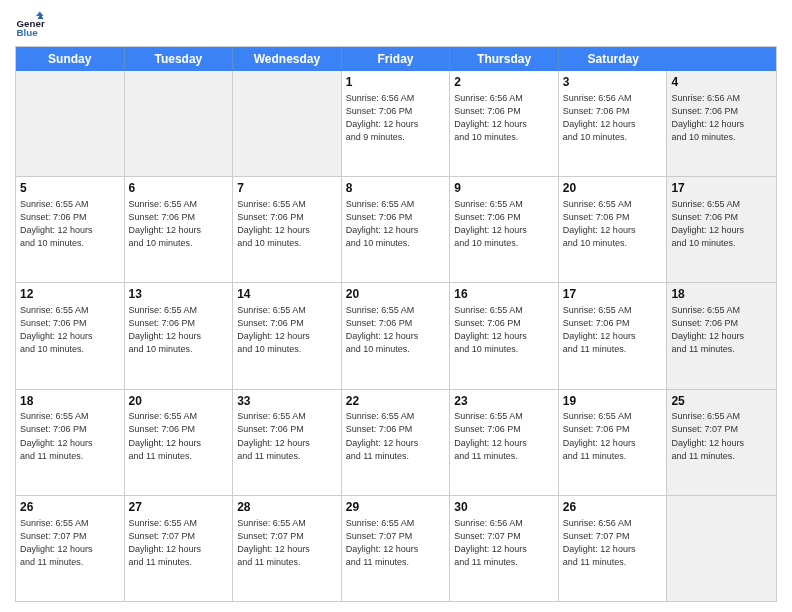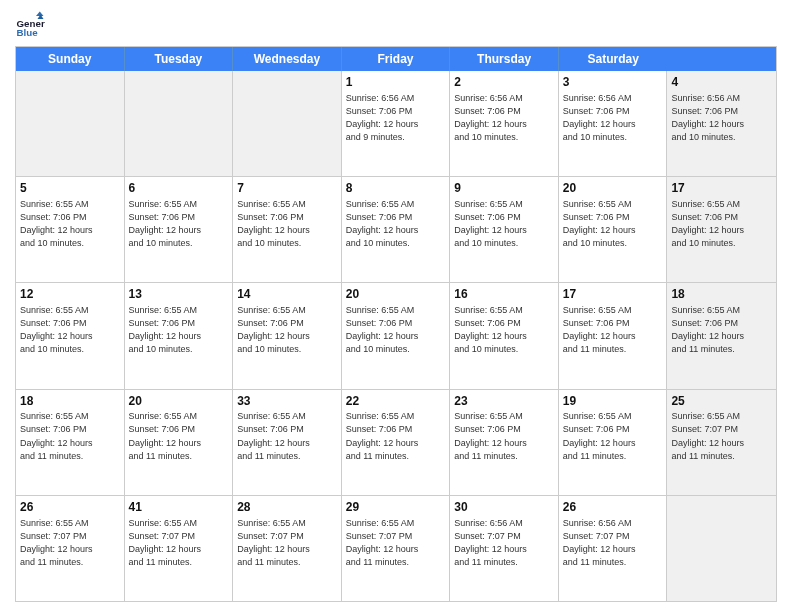--- a/index.html
+++ b/index.html
@@ -323,21 +323,21 @@
         </div>
         <div class="cal-row">
           <div class="cal-cell">
             <span class="day-num">26</span>
             <div class="day-info" style="white-space: pre-line;">Sunrise: 6:55 AM
 Sunset: 7:07 PM
 Daylight: 12 hours
 and 11 minutes.</div>
           </div>
           <div class="cal-cell">
-            <span class="day-num">41</span>
+            <span class="day-num">27</span>
             <div class="day-info" style="white-space: pre-line;">Sunrise: 6:55 AM
 Sunset: 7:07 PM
 Daylight: 12 hours
 and 11 minutes.</div>
           </div>
           <div class="cal-cell">
             <span class="day-num">28</span>
             <div class="day-info" style="white-space: pre-line;">Sunrise: 6:55 AM
 Sunset: 7:07 PM
 Daylight: 12 hours

